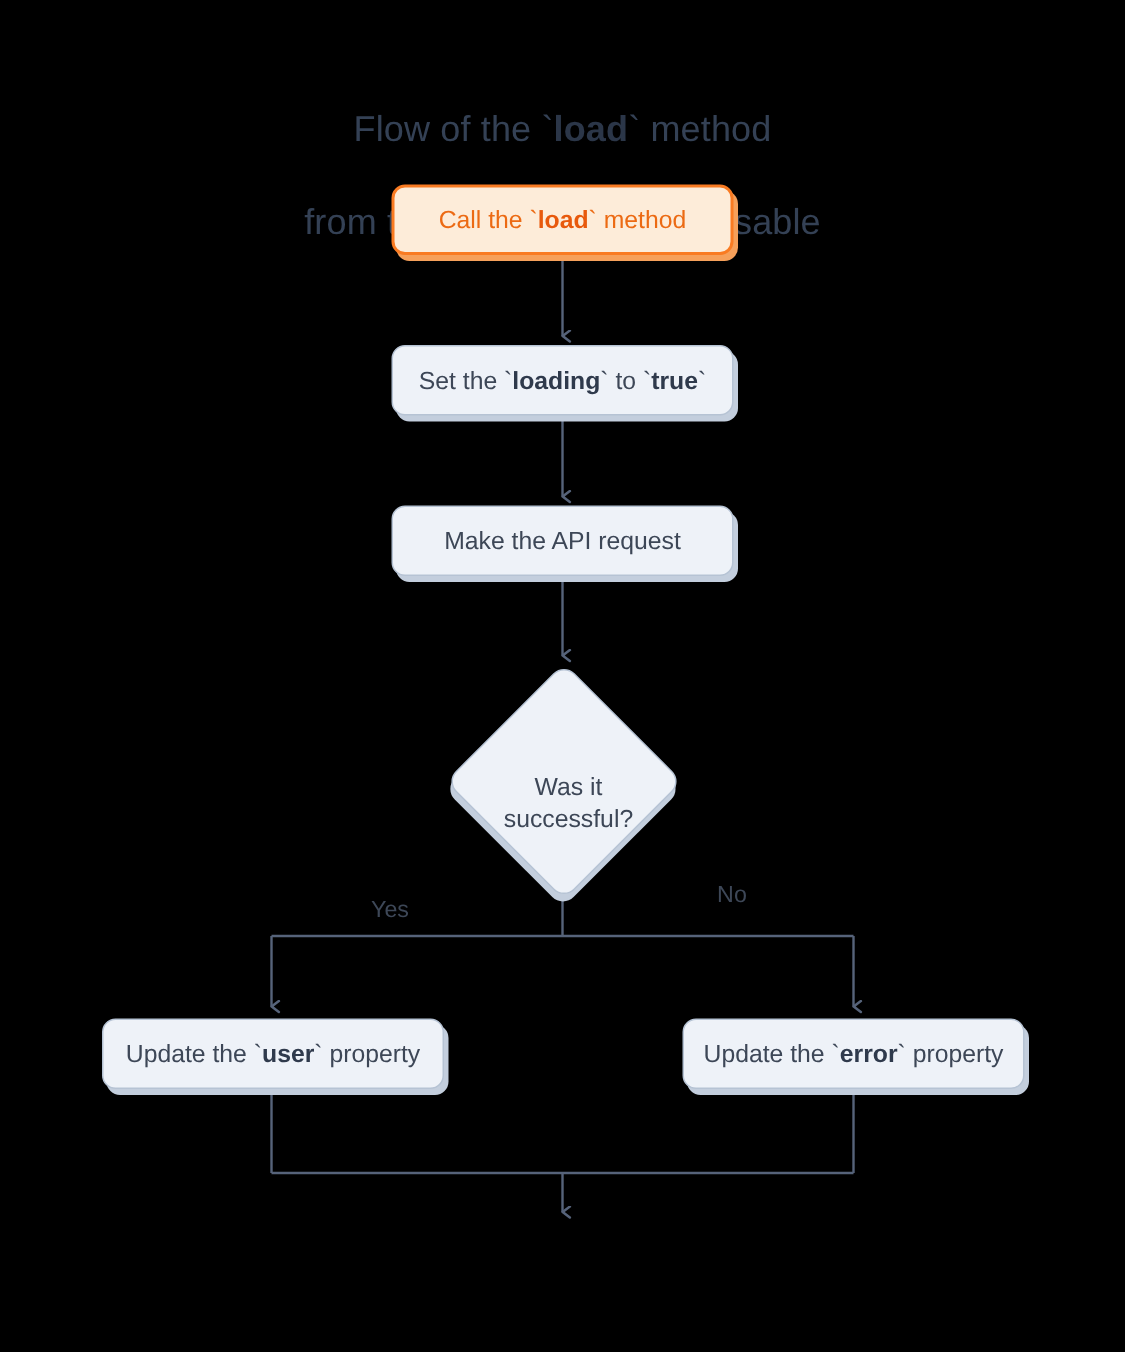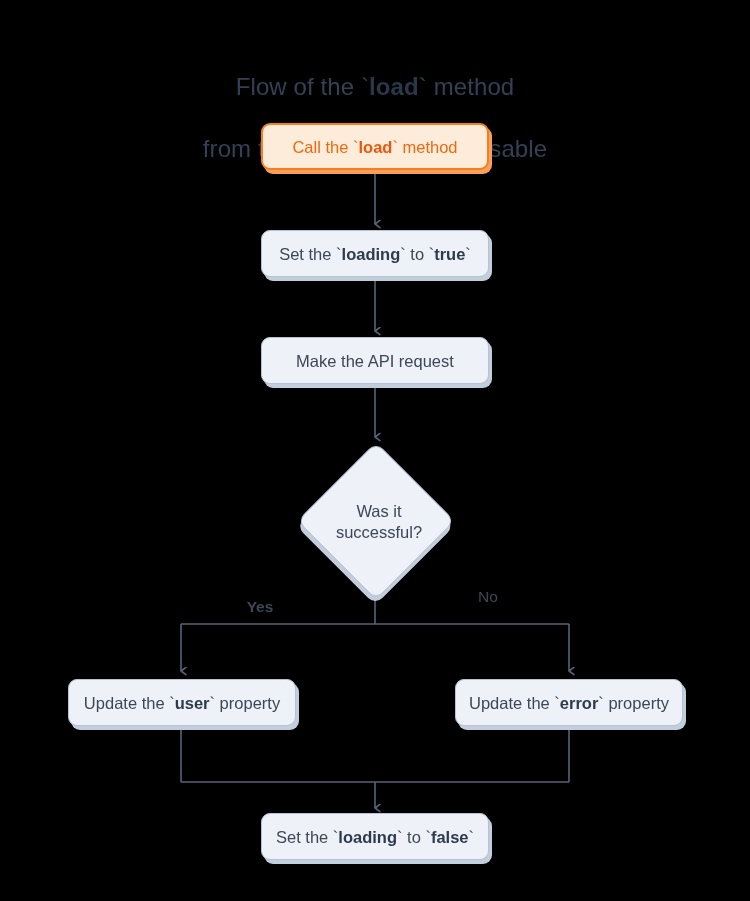--- a/index.html
+++ b/index.html
@@ -80,21 +80,21 @@
     width: 110px; height: 110px;
     margin-left: -55px; margin-top: -55px;
     border: 1.6px solid #b6c3d4;
     background: #eef2f8;
     border-radius: 10px;
     transform: rotate(45deg);
     box-shadow: 3px 4px 0 0 #c3cedd;
   }
   .diamond-label {
     position: absolute;
-    left: 0; top: 2px;
+    left: 0; top: 16px;
     width: 156px; height: 156px;
     display: flex;
     align-items: center;
     justify-content: center;
     color: #3d4757;
     font-size: 16.5px;
     line-height: 21px;
     text-align: center;
     white-space: pre-line;
     padding-left: 8px;
@@ -157,28 +157,25 @@
   <div class="node" style="left:261px; top:230px; width:228px; height:47px;">
     <span><span>Set the `</span><b>loading</b><span>` to `</span><b>true</b><span>`</span></span>
   </div>
 
   <div class="diamond-wrap" style="left:297px; top:442px;">
     <div class="diamond-shape"></div>
     <div class="diamond-label">Was it
 successful?</div>
   </div>
 
-  <div class="edge-label" style="left:230px; top:598px; width:60px;font-weight:bold;">Yes</div>
+  <div class="edge-label" style="left:230px; top:598px; width:60px;">Yes</div>
   <div class="edge-label" style="left:458px; top:588px; width:60px;">No</div>
 
   <div class="node" style="left:68px; top:679px; width:228px; height:47px;">
     <span><span>Update the `</span><b>user</b><span>` property</span></span>
   </div>
 
   <div class="node" style="left:455px; top:679px; width:228px; height:47px;">
     <span><span>Update the `</span><b>error</b><span>` property</span></span>
   </div>
 
-  <div class="node" style="left:261px; top:813px; width:228px; height:47px;">
-    <span><span>Set the `</span><b>loading</b><span>` to `</span><b>false</b><span>`</span></span>
-  </div>
 
 </div>
 
 </body></html>

